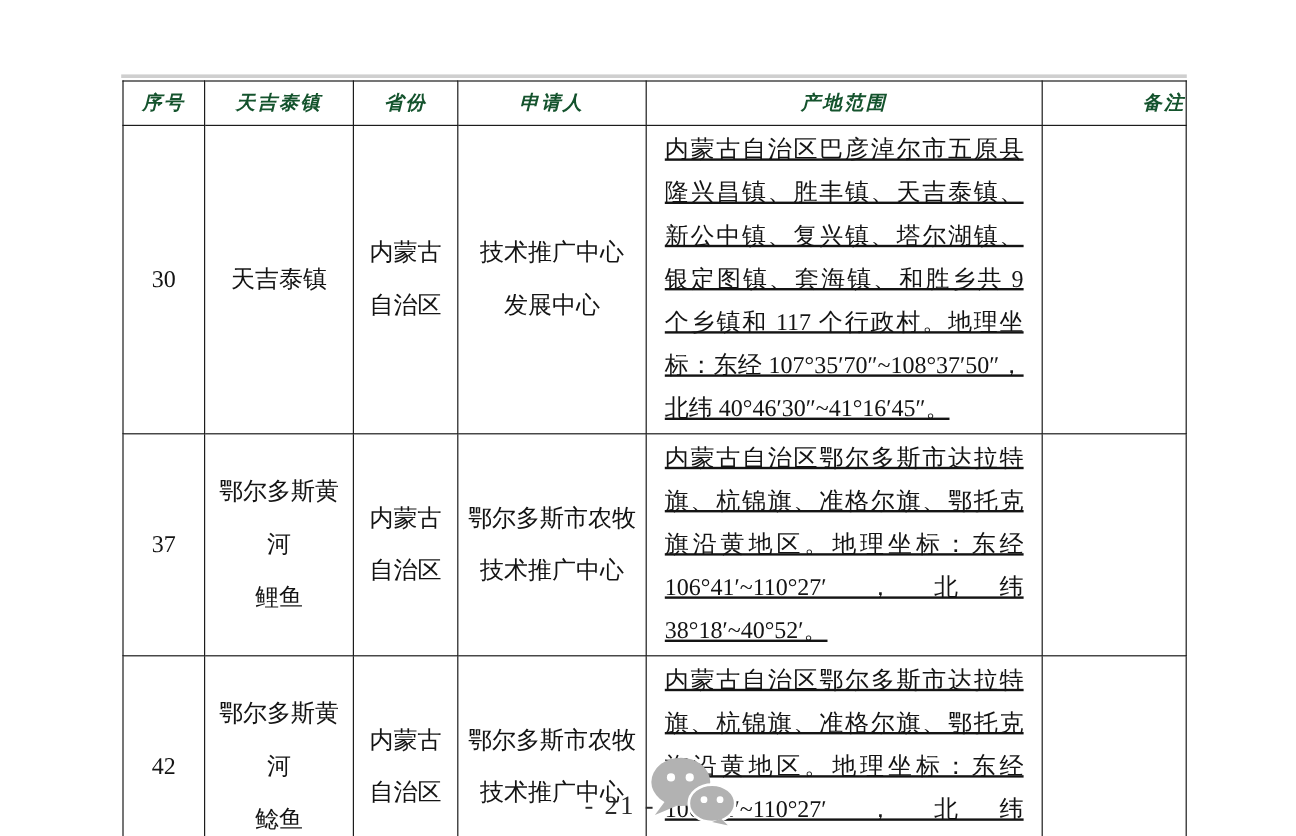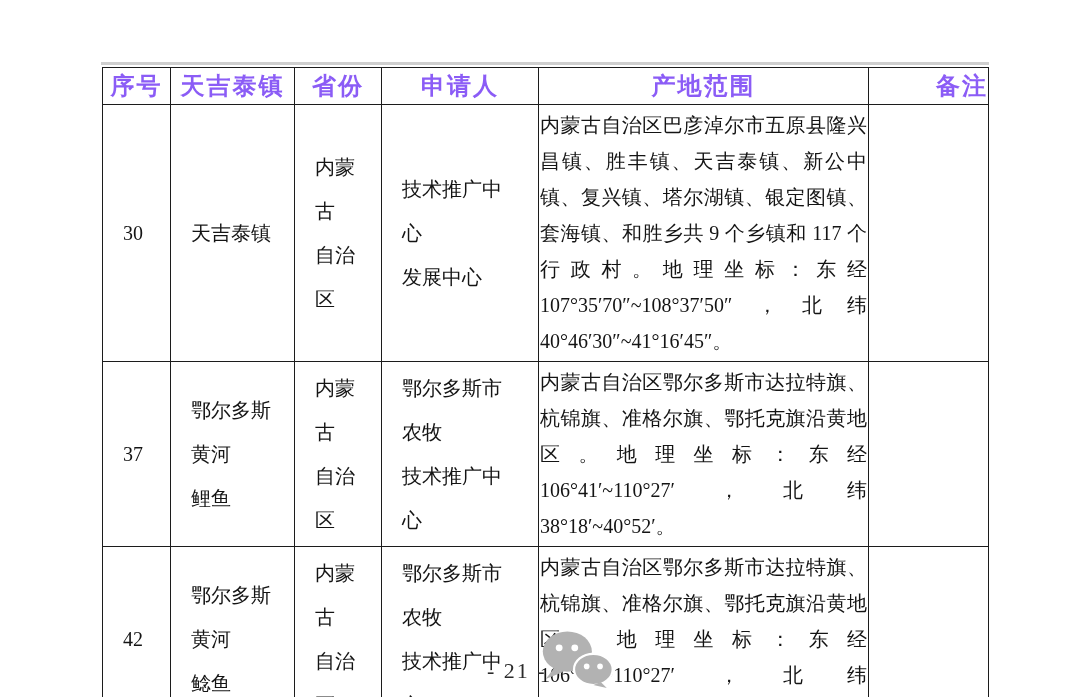--- a/index.html
+++ b/index.html
@@ -30,44 +30,47 @@
     table-layout: fixed;
   }
   .doc-table th, .doc-table td {
     border: 1.5px solid #1c1c1c;
     overflow: hidden;
     vertical-align: middle;
   }
   .doc-table th {
     font-family: "Liberation Sans", "DejaVu Sans", sans-serif;
     font-weight: bold;
-    font-size: 24px;
+    font-size: 16px;
     letter-spacing: 2px;
     text-align: center;
     padding: 0;
-    color: #8b5cf6;
+    color: #14532d;
+    font-style: italic;
   }
   .doc-table th.th-left {
     text-align: right;
     padding-left: 9px;
   }
   .doc-table td {
     font-size: 20px;
     color: #141414;
   }
   td.c-center {
+    text-align: center;
     white-space: pre-line;
     line-height: 44px;
-    padding: 0 20px;
+    padding: 0 2px;
   }
   td.c-origin {
     text-align: justify;
     text-justify: inter-ideograph;
     line-height: 36px;
-    padding: 2px 1px;
+    padding: 2px 15px;
+    text-decoration: underline;
   }
   td.c-note { padding: 0; }
   .footer {
     position: absolute;
     left: 487px;
     top: 630px;
     height: 58px;
     display: flex;
     align-items: center;
   }

